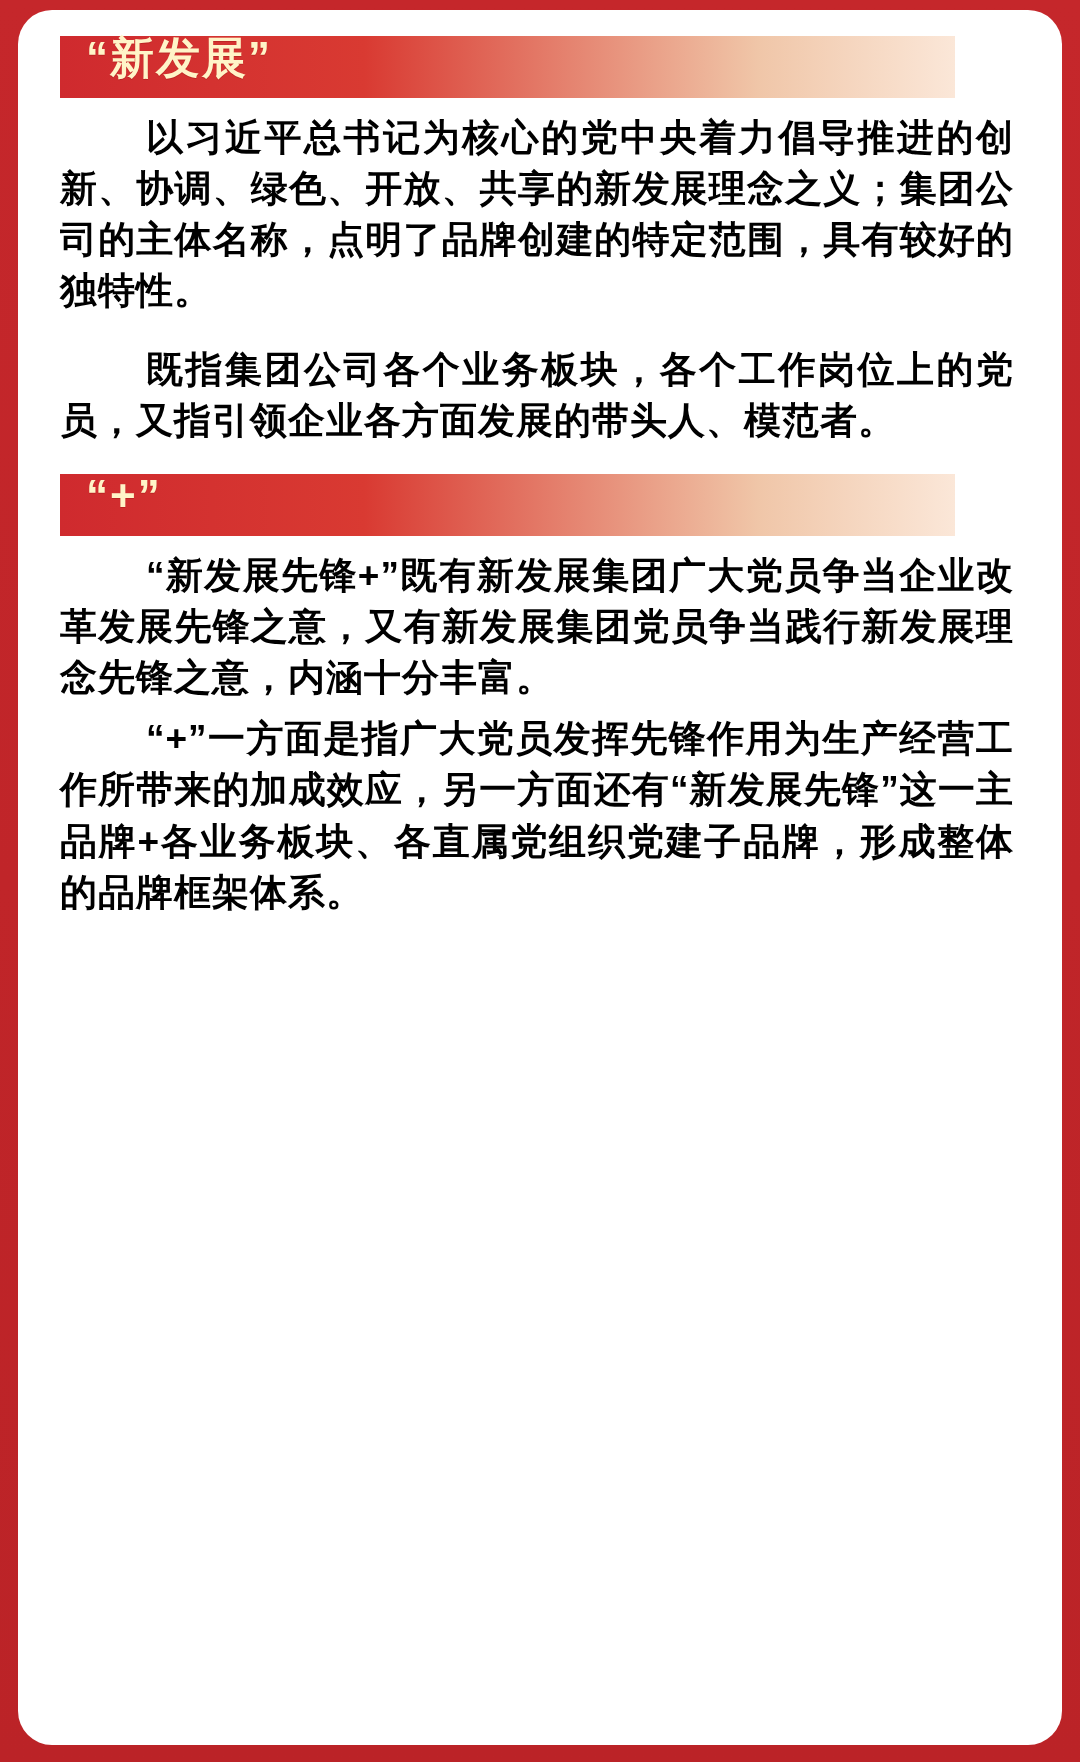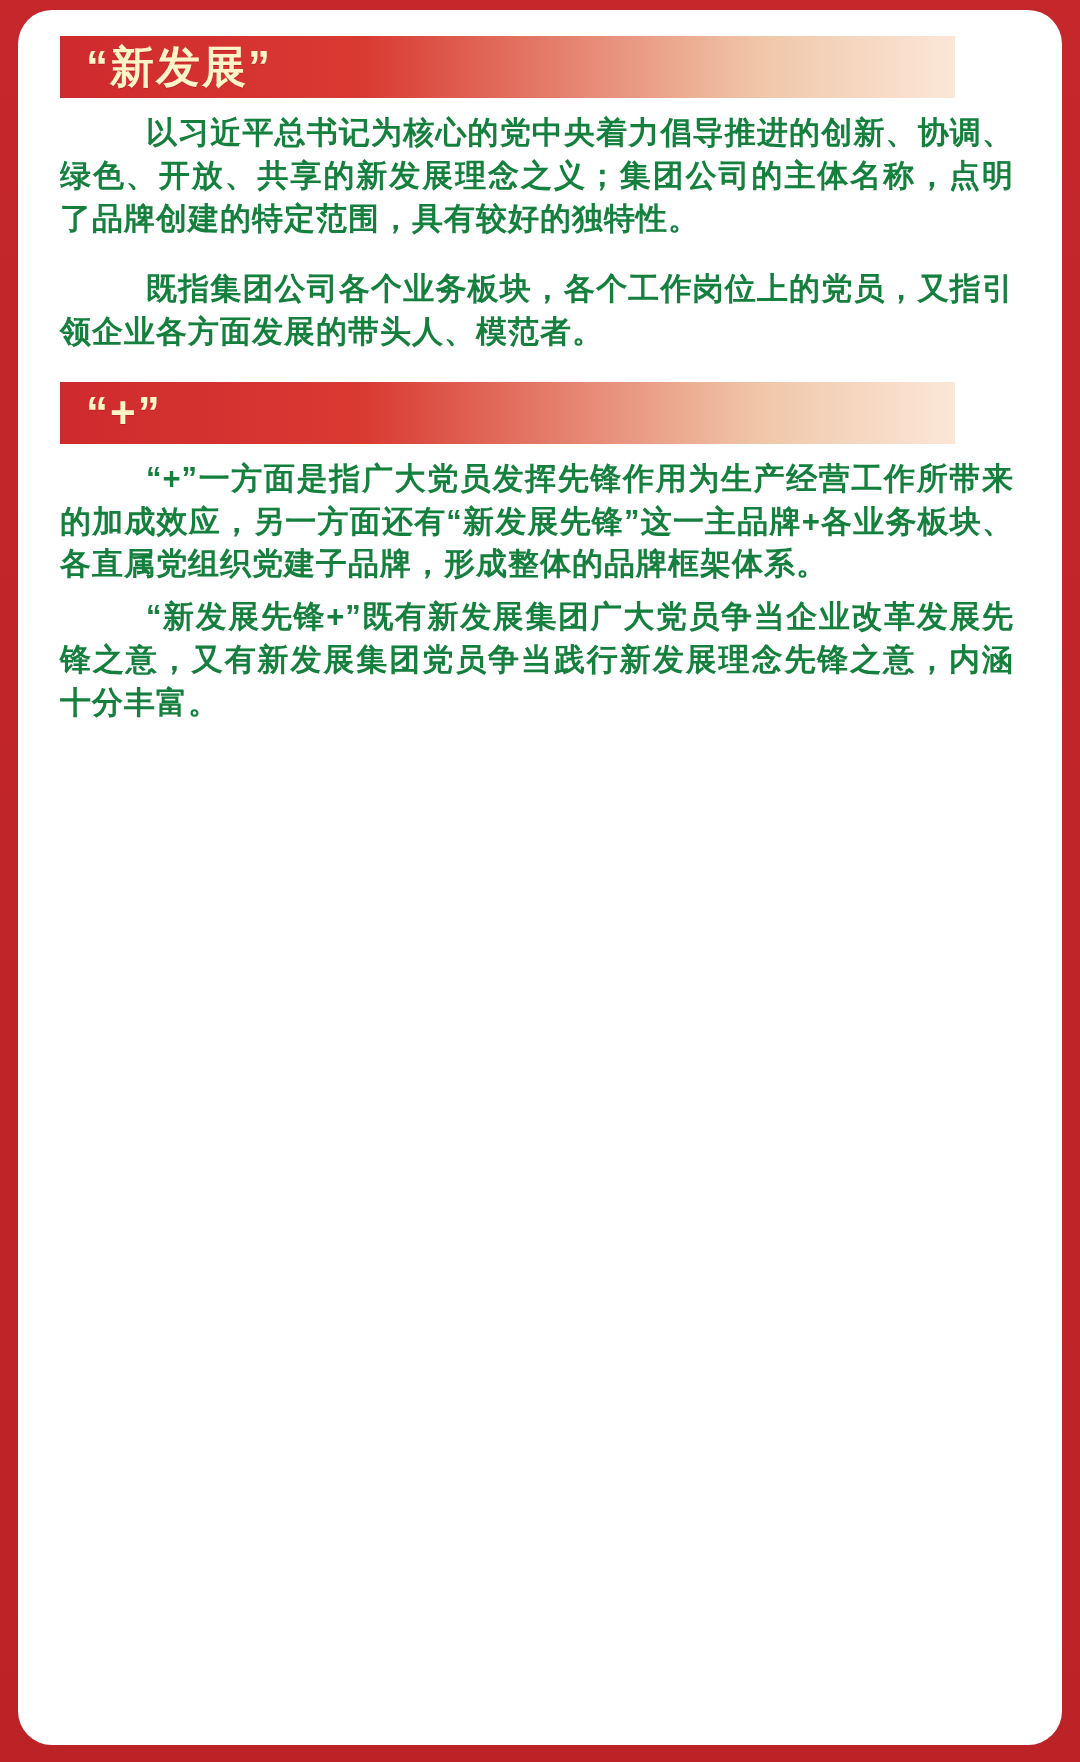--- a/index.html
+++ b/index.html
@@ -35,37 +35,37 @@
   }
 
   .section { margin-bottom: 6px; }
 
   .heading {
     position: relative;
     height: 62px;
     width: 895px;
     background: linear-gradient(90deg, #cf2a2e 0%, #d93a32 34%, #f0c6a8 78%, #fbe7d8 100%);
     display: flex;
-    align-items: center;
+    align-items: flex-start;
     padding-left: 26px;
     box-sizing: border-box;
     margin-bottom: 14px;
   }
   .heading span {
     color: #fff4c8;
     font-size: 44px;
     font-weight: bold;
     letter-spacing: 2px;
     line-height: 1;
     text-shadow: 0 1px 0 rgba(120,0,0,0.25);
   }
 
   .para {
-    color: #15803d;
-    font-size: 31px;
+    color: #000000;
+    font-size: 37px;
     font-weight: bold;
     line-height: 1.38;
     letter-spacing: 1px;
     text-indent: 86px;
     margin: 0 0 10px 0;
     text-align: justify;
     word-break: break-all;
     padding-right: 6px;
   }
   .s-gap { height: 18px; }
@@ -88,18 +88,18 @@
     <div class="section">
       <p class="para">既指集团公司各个业务板块，各个工作岗位上的党员，又指引领企业各方面发展的带头人、模范者。</p>
     </div>
 
     <div class="s-gap"></div>
 
     <div class="section">
       <div class="heading">
         <span>“+”</span>
       </div>
+      <p class="para">“新发展先锋+”既有新发展集团广大党员争当企业改革发展先锋之意，又有新发展集团党员争当践行新发展理念先锋之意，内涵十分丰富。</p>
       <p class="para">“+”一方面是指广大党员发挥先锋作用为生产经营工作所带来的加成效应，另一方面还有“新发展先锋”这一主品牌+各业务板块、各直属党组织党建子品牌，形成整体的品牌框架体系。</p>
-      <p class="para">“新发展先锋+”既有新发展集团广大党员争当企业改革发展先锋之意，又有新发展集团党员争当践行新发展理念先锋之意，内涵十分丰富。</p>
     </div>
 
   </div>
 </div>
 
 </body></html>

